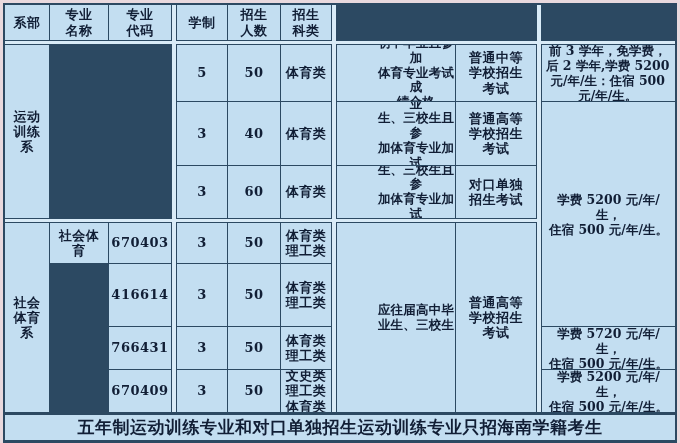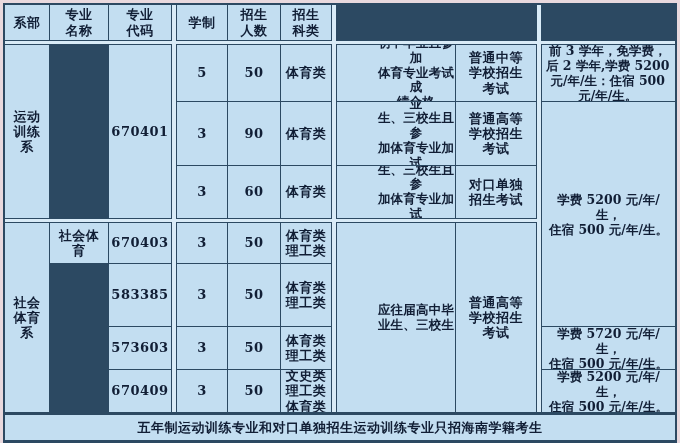--- a/index.html
+++ b/index.html
@@ -37,21 +37,21 @@
   .small{font-size:12.5px;letter-spacing:0.2px;padding-left:40px;}
   .fee{
     justify-content:flex-start;
     text-align:center;
     padding:10px 4px;
     font-size:12.5px;
     line-height:1.2;
     letter-spacing:0;
   }
   .band,.strip{background:#d9ebf7;}
-  .footer{font-size:13px;letter-spacing:0.5px;}
+  .footer{font-size:17px;letter-spacing:0.5px;}
 </style>
 </head>
 <body>
 
 <div class="page">
   <div class="grid">
 
     <div class="strip" style="grid-area:1/4/11/5"></div>
     <div class="strip" style="grid-area:1/8/11/9"></div>
     <div class="strip" style="grid-area:1/11/11/12"></div>
@@ -65,38 +65,37 @@
 代码</div>
     <div class="cell head" style="grid-area:1/5/2/6">学制</div>
     <div class="cell head" style="grid-area:1/6/2/7">招生
 人数</div>
     <div class="cell head" style="grid-area:1/7/2/8">招生
 科类</div>
 
     <div class="cell" style="grid-area:3/1/6/2">运动
 训练
 系</div>
-    <div class="cell" style="grid-area:3/3/6/4">670401</div>
 
     <div class="cell" style="grid-area:3/5/4/6">5</div>
     <div class="cell" style="grid-area:3/6/4/7">50</div>
     <div class="cell" style="grid-area:3/7/4/8">体育类</div>
     <div class="cell small" style="grid-area:3/9/4/10">初中毕业且参加
 体育专业考试成
 绩合格</div>
     <div class="cell" style="grid-area:3/10/4/11">普通中等
 学校招生
 考试</div>
     <div class="cell fee" style="grid-area:3/12/4/13">前 3 学年，免学费，
 后 2 学年,学费 5200
 元/年/生：住宿 500
 元/年/生。</div>
 
     <div class="cell" style="grid-area:4/5/5/6">3</div>
-    <div class="cell" style="grid-area:4/6/5/7">90</div>
+    <div class="cell" style="grid-area:4/6/5/7">40</div>
     <div class="cell" style="grid-area:4/7/5/8">体育类</div>
     <div class="cell small" style="grid-area:4/9/5/10">应往届高中毕业
 生、三校生且参
 加体育专业加试
 考试成绩合格</div>
     <div class="cell" style="grid-area:4/10/5/11">普通高等
 学校招生
 考试</div>
 
     <div class="cell" style="grid-area:5/5/6/6">3</div>
@@ -117,27 +116,27 @@
 系</div>
 
     <div class="cell" style="grid-area:7/2/8/3">社会体
 育</div>
     <div class="cell" style="grid-area:7/3/8/4">670403</div>
     <div class="cell" style="grid-area:7/5/8/6">3</div>
     <div class="cell" style="grid-area:7/6/8/7">50</div>
     <div class="cell" style="grid-area:7/7/8/8">体育类
 理工类</div>
 
-    <div class="cell" style="grid-area:8/3/9/4">583385</div>
+    <div class="cell" style="grid-area:8/3/9/4">416614</div>
     <div class="cell" style="grid-area:8/5/9/6">3</div>
     <div class="cell" style="grid-area:8/6/9/7">50</div>
     <div class="cell" style="grid-area:8/7/9/8">体育类
 理工类</div>
 
-    <div class="cell" style="grid-area:9/3/10/4">573603</div>
+    <div class="cell" style="grid-area:9/3/10/4">766431</div>
     <div class="cell" style="grid-area:9/5/10/6">3</div>
     <div class="cell" style="grid-area:9/6/10/7">50</div>
     <div class="cell" style="grid-area:9/7/10/8">体育类
 理工类</div>
 
     <div class="cell" style="grid-area:10/3/11/4">670409</div>
     <div class="cell" style="grid-area:10/5/11/6">3</div>
     <div class="cell" style="grid-area:10/6/11/7">50</div>
     <div class="cell" style="grid-area:10/7/11/8">文史类
 理工类

